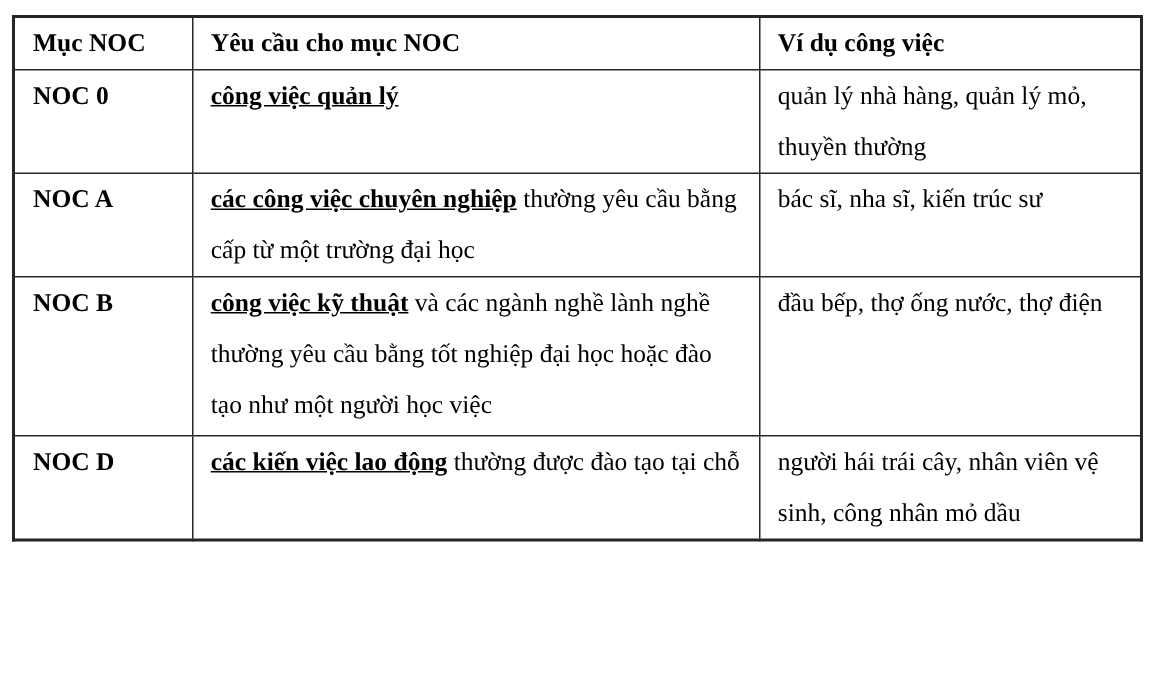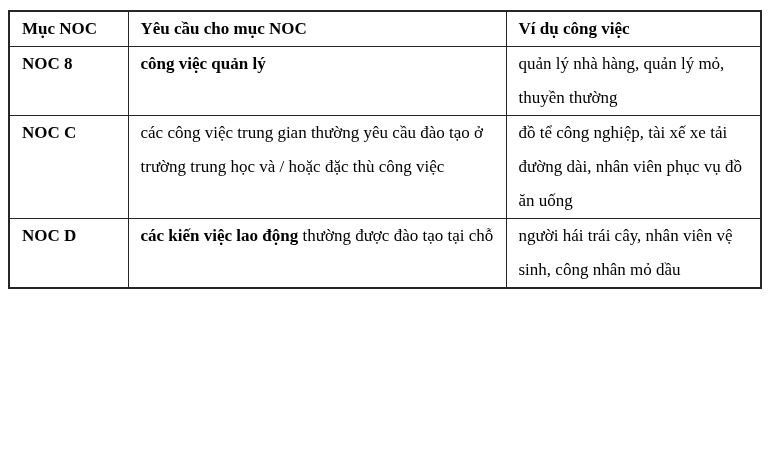--- a/index.html
+++ b/index.html
@@ -37,21 +37,21 @@
     padding: 0 10px 0 12px;
     overflow: hidden;
   }
   .noc-table th {
     font-weight: bold;
     height: 33px;
   }
   .noc-table td.code {
     font-weight: bold;
   }
-  .noc-table .req b { font-weight: bold; }
+  .noc-table .req b { font-weight: bold; text-decoration: underline; }
   tr.r-noc0 { height: 68px; }
   tr.r-noca { height: 68px; }
   tr.r-nocb { height: 106px; }
   tr.r-nocc { height: 97px; }
   tr.r-nocd { height: 66px; }
 </style>
 </head>
 <body>
 
 <div class="page">
@@ -63,28 +63,33 @@
     </colgroup>
     <thead>
       <tr>
         <th>Mục NOC</th>
         <th>Yêu cầu cho mục NOC</th>
         <th>Ví dụ công việc</th>
       </tr>
     </thead>
     <tbody>
       <tr class="r-noc0">
-        <td class="code">NOC 8</td>
+        <td class="code">NOC 0</td>
         <td class="req"><b>công việc quản lý</b><span></span></td>
         <td class="ex">quản lý nhà hàng, quản lý mỏ, thuyền thường</td>
       </tr>
-      <tr class="r-nocc">
-        <td class="code">NOC C</td>
-        <td class="req"><b></b><span>các công việc trung gian thường yêu cầu đào tạo ở trường trung học và / hoặc đặc thù công việc</span></td>
-        <td class="ex">đồ tể công nghiệp, tài xế xe tải đường dài, nhân viên phục vụ đồ ăn uống</td>
+      <tr class="r-noca">
+        <td class="code">NOC A</td>
+        <td class="req"><b>các công việc chuyên nghiệp</b><span> thường yêu cầu bằng cấp từ một trường đại học</span></td>
+        <td class="ex">bác sĩ, nha sĩ, kiến trúc sư</td>
+      </tr>
+      <tr class="r-nocb">
+        <td class="code">NOC B</td>
+        <td class="req"><b>công việc kỹ thuật</b><span> và các ngành nghề lành nghề thường yêu cầu bằng tốt nghiệp đại học hoặc đào tạo như một người học việc</span></td>
+        <td class="ex">đầu bếp, thợ ống nước, thợ điện</td>
       </tr>
       <tr class="r-nocd">
         <td class="code">NOC D</td>
         <td class="req"><b>các kiến việc lao động</b><span> thường được đào tạo tại chỗ</span></td>
         <td class="ex">người hái trái cây, nhân viên vệ sinh, công nhân mỏ dầu</td>
       </tr>
     </tbody>
   </table>
 </div>
 

